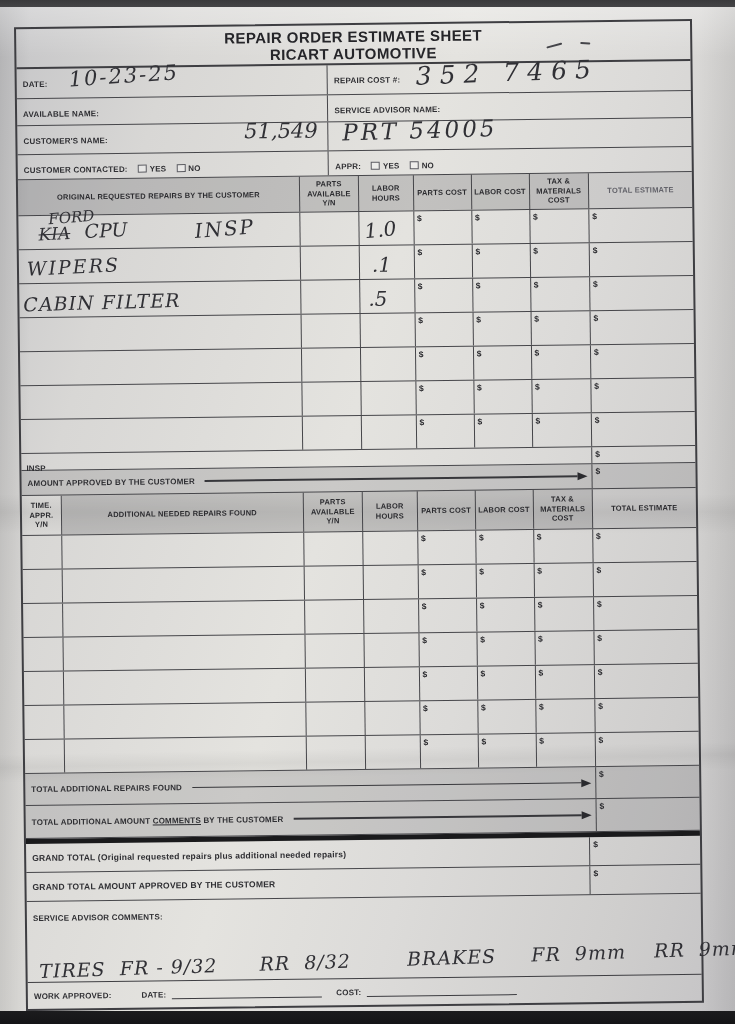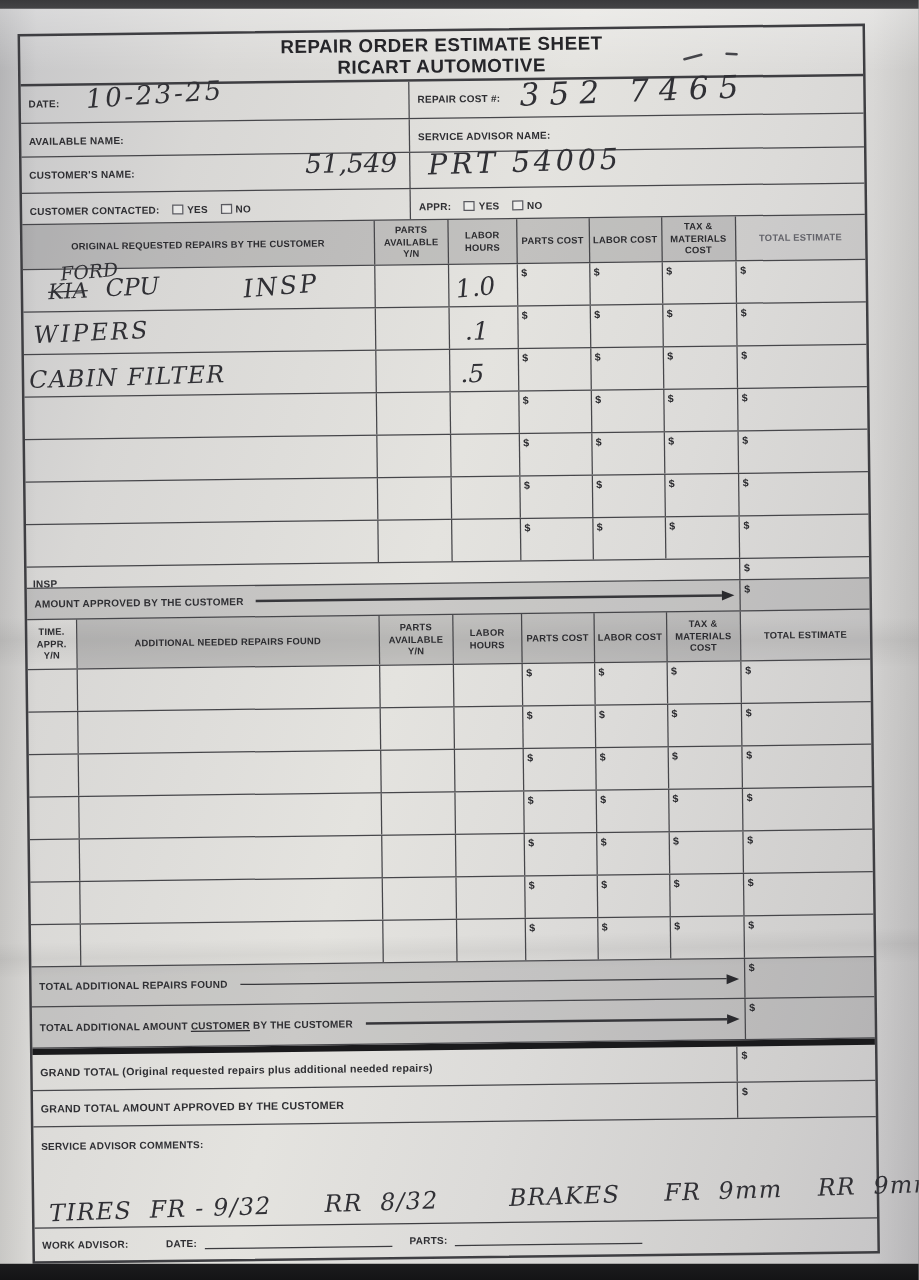--- a/index.html
+++ b/index.html
@@ -447,21 +447,21 @@
         <span class="aline"></span>
           <span class="ahead"></span>
       </div>
       <div class="cell c7">
           <span class="dollar">$</span>
         </div>
     </div>
 
     <div class="trow h33 shade">
       <div class="cell cspan arrowcell">
-        <span class="lbl"><span>TOTAL ADDITIONAL AMOUNT </span><span class="u">CUSTOMER</span><span> BY THE CUSTOMER</span></span>
+        <span class="lbl"><span>TOTAL ADDITIONAL AMOUNT </span><span class="u">COMMENTS</span><span> BY THE CUSTOMER</span></span>
         <span class="aline"></span>
           <span class="ahead"></span>
       </div>
       <div class="cell c7">
           <span class="dollar">$</span>
         </div>
     </div>
 
     <div class="thickbar"></div>
 
@@ -482,21 +482,21 @@
           <span class="dollar">$</span>
         </div>
     </div>
 
     <div class="comments">
       <span class="lbl">SERVICE ADVISOR COMMENTS:</span>
       <span class="hw hw-comments">TIRES  FR - 9/32      RR  8/32        BRAKES     FR  9mm    RR  9mm</span>
     </div>
 
     <div class="frow">
-      <span class="lbl">WORK ADVISOR:</span>
+      <span class="lbl">WORK APPROVED:</span>
       <span class="lbl fd">DATE:</span>
       <span class="fline"></span>
-      <span class="lbl ft">PARTS:</span>
+      <span class="lbl ft">COST:</span>
       <span class="fline"></span>
     </div>
 
   </div>
 </div>
 
 </body></html>

